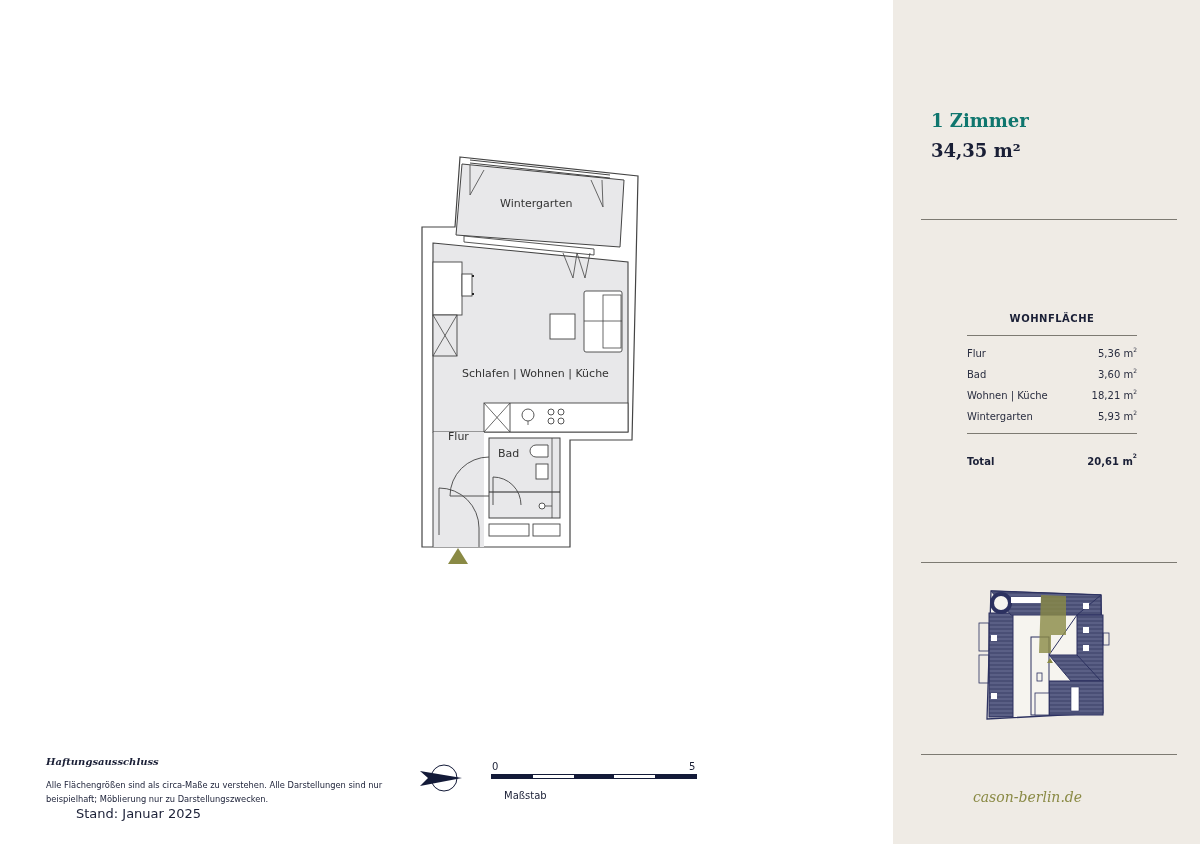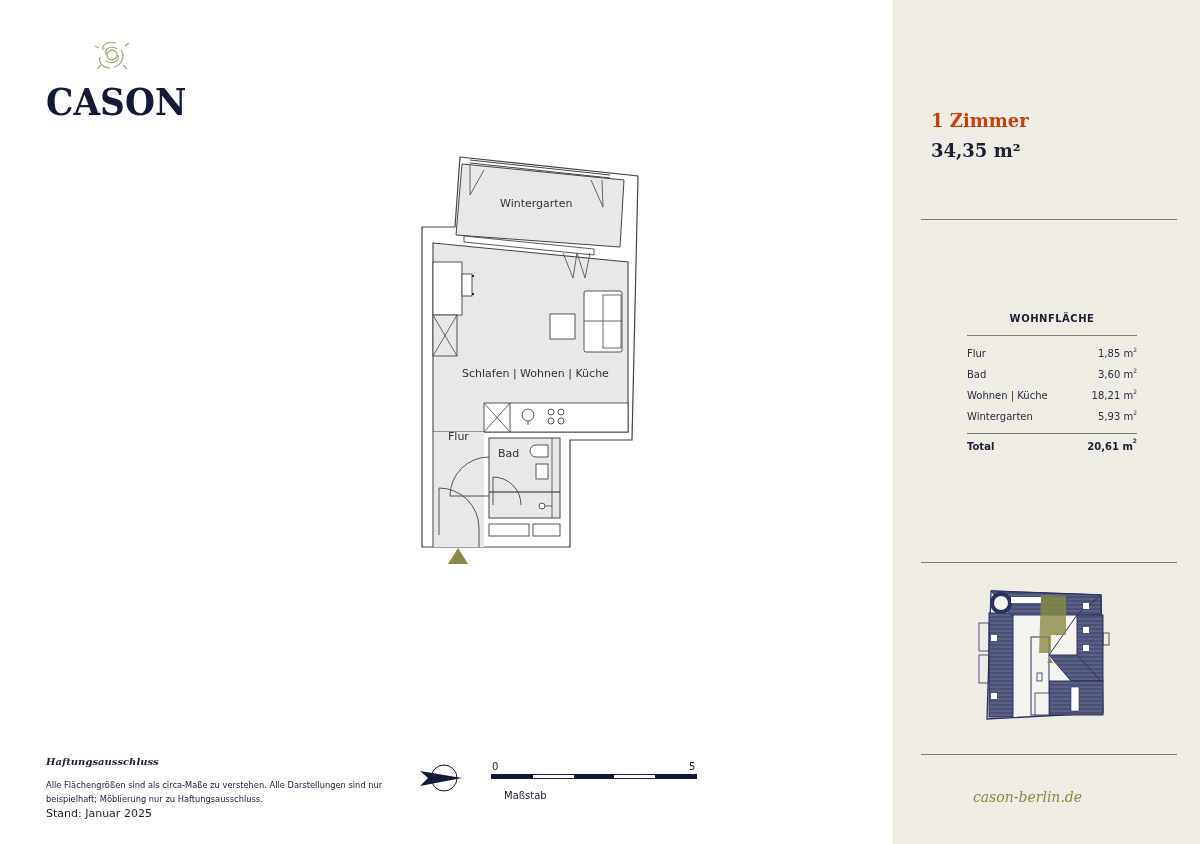--- a/index.html
+++ b/index.html
@@ -17,72 +17,55 @@
 
   
   .plan { position: absolute; left: 410px; top: 150px; width: 240px; height: 420px; }
   .plan svg { width: 240px; height: 420px; display: block; }
   .room-label { position: absolute; font-family: "DejaVu Sans", sans-serif; font-size: 11px; color: #333; white-space: nowrap; }
 
   
   .disclaimer { position: absolute; left: 46px; top: 756px; width: 340px; }
   .disclaimer-title { font-family: "DejaVu Serif", serif; font-style: italic; font-weight: bold; font-size: 10px; color: #1a1f36; margin-bottom: 11px; }
   .disclaimer-text { font-size: 8.3px; line-height: 14px; color: #1a1f36; }
-  .disclaimer-date { font-size: 11px; line-height: 14px; color: #1a1f36; margin-top: 1px; }
+  .disclaimer-date { font-size: 13px; line-height: 14px; color: #1a1f36; margin-top: 1px; margin-left: 30px; }
 
   
   .north { position: absolute; left: 418px; top: 762px; width: 46px; height: 32px; }
   .scale { position: absolute; left: 490px; top: 760px; width: 210px; height: 50px; }
   .scale-0 { position: absolute; left: 2px; top: 1px; font-size: 10px; color: #1a1f36; }
   .scale-5 { position: absolute; left: 199px; top: 1px; font-size: 10px; color: #1a1f36; }
   .scale-bar { position: absolute; left: 1px; top: 14px; width: 206px; height: 5px; display: flex; border: 1px solid #131a38; }
   .scale-bar span { flex: 1; height: 100%; }
   .scale-bar span.dark { background: #131a38; }
   .scale-bar span.light { background: #ffffff; }
   .scale-label { position: absolute; left: 14px; top: 30px; font-size: 10px; color: #1a1f36; }
 
   
-  .unit-title { position: absolute; left: 38px; top: 110px; font-family: "DejaVu Serif", serif; font-weight: bold; font-size: 18px; color: #c2410c; line-height: 22px; }
+  .unit-title { position: absolute; left: 38px; top: 110px; font-family: "DejaVu Serif", serif; font-weight: bold; font-size: 18px; color: #0f766e; line-height: 22px; }
   .unit-area { position: absolute; left: 38px; top: 140px; font-family: "DejaVu Serif", serif; font-weight: bold; font-size: 18px; color: #1a1f36; line-height: 22px; text-align: center; }
   .hr { position: absolute; left: 28px; width: 256px; height: 1px; background: #7d7a72; }
 
   .area-table { position: absolute; left: 74px; top: 313px; width: 170px; }
   .area-head { font-size: 10px; font-weight: bold; letter-spacing: 0.5px; color: #1a1f36; height: 23px; border-bottom: 1px solid #7d7a72; text-align: center; }
   .area-rows { padding-top: 7px; padding-bottom: 6px; border-bottom: 1px solid #7d7a72; }
   .area-row { display: flex; justify-content: space-between; font-size: 10px; color: #2a2e40; height: 21px; line-height: 21px; }
-  .area-total { display: flex; justify-content: space-between; font-size: 10px; font-weight: bold; color: #1a1f36; height: 26px; line-height: 26px; margin-top: 0; }
+  .area-total { display: flex; justify-content: space-between; font-size: 10px; font-weight: bold; color: #1a1f36; height: 26px; line-height: 26px; margin-top: 15px; }
   sup { font-size: 6px; vertical-align: top; line-height: 14px; }
 
   .siteplan { position: absolute; left: 78px; top: 583px; width: 150px; height: 145px; }
 
   .website { position: absolute; left: 0; top: 789px; width: 269px; text-align: center;
     font-family: "DejaVu Serif", serif; font-style: italic; font-size: 14px; color: #8a8a45; }
 </style>
 </head>
 <body>
 
 <div class="left">
 
-  <div class="logo">
-    <svg class="logo-mark" viewBox="0 0 40 34">
-      <g fill="none" stroke="#a9ac84" stroke-width="1.3">
-        <circle cx="20" cy="17" r="5"></circle>
-        <path d="M14 17 C12 10, 20 7, 25 11"></path>
-        <path d="M26 17 C28 23, 20 27, 14 23"></path>
-        <path d="M11 12 C9 6, 18 3, 24 5"></path>
-        <path d="M29 12 C33 18, 30 27, 22 29"></path>
-        <path d="M8 19 C6 25, 12 30, 18 30"></path>
-        <path d="M7 10 L3 8"></path>
-          <path d="M33 8 L37 5"></path>
-          <path d="M31 27 L35 31"></path>
-          <path d="M9 27 L5 31"></path>
-      </g>
-    </svg>
-    <div class="logo-text">CASON</div>
-  </div>
 
   <div class="plan">
     <svg viewBox="0 0 240 420">
 
       <path d="M50 7 L228 26 L222 290 L160 290 L160 397 L40 397 L37 397 L37 397 L35 397 L35 397 L15 397 L12 397 L12 77 L45 77 Z" fill="none" stroke="#444" stroke-width="1.2"></path>
 
       <polygon points="52,14 214,30 210,97 46,85" fill="#e8e8ea" stroke="#444" stroke-width="1"></polygon>
 
       <line x1="60" y1="10" x2="200" y2="25" stroke="#444" stroke-width="1"></line>
       <line x1="60" y1="13" x2="200" y2="28" stroke="#444" stroke-width="1"></line>
@@ -148,21 +131,21 @@
       <polygon points="48,398 38,414 58,414" fill="#8a8a45"></polygon>
     </svg>
     <div class="room-label" style="left:90px; top:47px;">Wintergarten</div>
     <div class="room-label" style="left:52px; top:217px;">Schlafen | Wohnen | Küche</div>
     <div class="room-label" style="left:38px; top:280px;">Flur</div>
     <div class="room-label" style="left:88px; top:297px;">Bad</div>
   </div>
 
   <div class="disclaimer">
     <div class="disclaimer-title">Haftungsausschluss</div>
-    <div class="disclaimer-text">Alle Flächengrößen sind als circa-Maße zu verstehen. Alle Darstellungen sind nur beispielhaft; Möblierung nur zu Haftungsausschluss.</div>
+    <div class="disclaimer-text">Alle Flächengrößen sind als circa-Maße zu verstehen. Alle Darstellungen sind nur beispielhaft; Möblierung nur zu Darstellungszwecken.</div>
     <div class="disclaimer-date">Stand: Januar 2025</div>
   </div>
 
   <svg class="north" viewBox="0 0 46 32">
     <circle cx="26" cy="16" r="13" fill="none" stroke="#131a38" stroke-width="1"></circle>
     <polygon points="2,9 44,16 2,24 10,16" fill="#131a38"></polygon>
   </svg>
 
   <div class="scale">
     <div class="scale-0">0</div>
@@ -181,21 +164,21 @@
 <div class="right">
   <div class="unit-title">1 Zimmer</div>
   <div class="unit-area">34,35 m²</div>
   <div class="hr" style="top:219px;"></div>
 
   <div class="area-table">
     <div class="area-head">WOHNFLÄCHE</div>
     <div class="area-rows">
       <div class="area-row">
         <span>Flur</span>
-        <span><span>1,85</span> m<sup>2</sup></span>
+        <span><span>5,36</span> m<sup>2</sup></span>
       </div>
       <div class="area-row">
         <span>Bad</span>
         <span><span>3,60</span> m<sup>2</sup></span>
       </div>
       <div class="area-row">
         <span>Wohnen | Küche</span>
         <span><span>18,21</span> m<sup>2</sup></span>
       </div>
       <div class="area-row">

